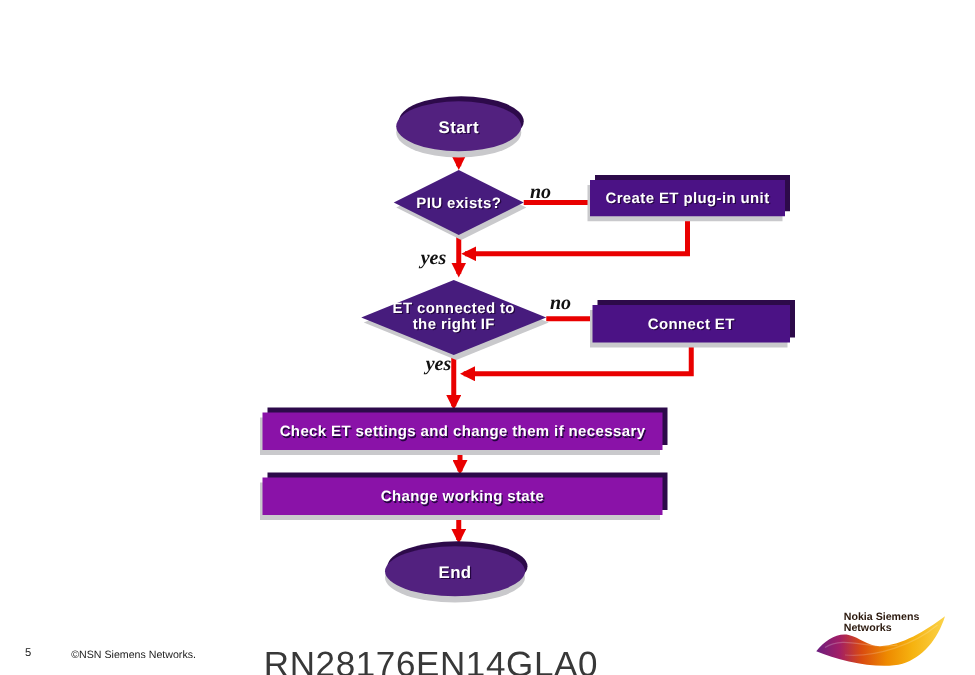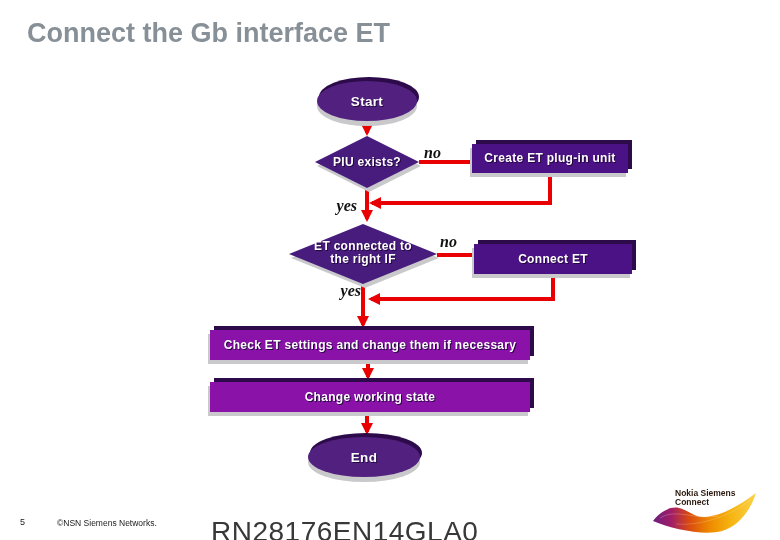--- a/index.html
+++ b/index.html
@@ -40,21 +40,20 @@
     position:absolute;left:675px;top:489px;font-size:8.5px;line-height:8.5px;
     font-weight:bold;color:#2B190E;letter-spacing:0;
   }
   .logo-swoosh{position:absolute;left:646px;top:490px;}
 </style>
 </head>
 <body>
 
 <div class="slide">
 
-  <h1 class="title">Connect the Gb interface ET</h1>
 
   <svg class="flow" width="780" height="540" viewBox="0 0 780 540">
     <defs>
       <marker id="arr" markerUnits="userSpaceOnUse" markerWidth="14" markerHeight="12" refX="9" refY="6" orient="auto">
         <path d="M0,0 L12,6 L0,12 Z" fill="#E90000"></path>
       </marker>
     </defs>
 
     <line class="conn" x1="367" y1="121" x2="367" y2="133" marker-end="url(#arr)"></line>
     <line class="conn" x1="419" y1="162" x2="472" y2="162"></line>
@@ -126,21 +125,21 @@
     <text class="t-edge" x="440" y="247" text-anchor="start">no</text>
     <text class="t-edge" x="361" y="296" text-anchor="end">yes</text>
   </svg>
 
   <div class="pageno">5</div>
   <div class="copyright">©NSN Siemens Networks.</div>
   <div class="course-code">RN28176EN14GLA0</div>
 
   <div class="logo-text">
     <div>Nokia Siemens</div>
-    <div>Connect</div>
+    <div>Networks</div>
   </div>
   <svg class="logo-swoosh" width="118" height="48" viewBox="0 0 118 48">
     <defs>
       <linearGradient id="swg" x1="0" y1="0" x2="1" y2="0">
         <stop offset="0" stop-color="#6B1E7F"></stop>
         <stop offset="0.18" stop-color="#A21E66"></stop>
         <stop offset="0.35" stop-color="#D94A10"></stop>
         <stop offset="0.55" stop-color="#EE8A00"></stop>
         <stop offset="0.75" stop-color="#F6B310"></stop>
         <stop offset="1" stop-color="#FBD34A"></stop>

